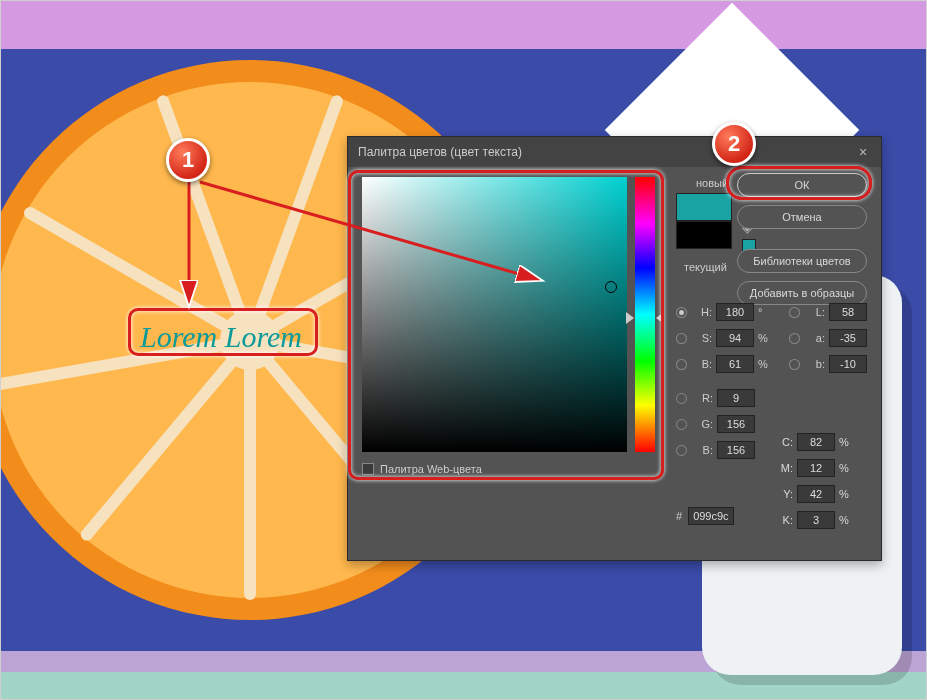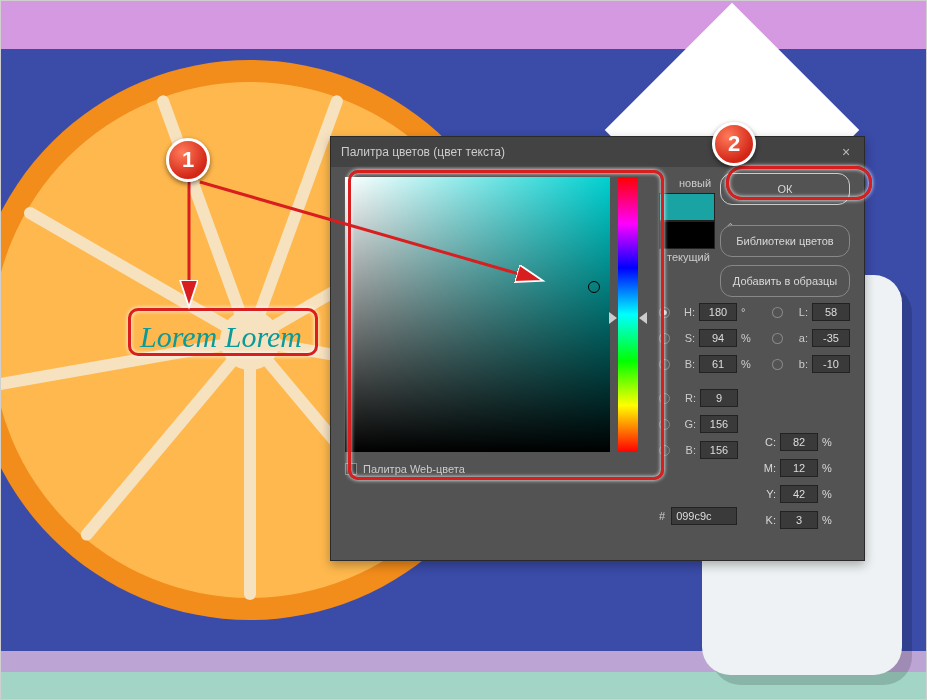--- a/index.html
+++ b/index.html
@@ -35,21 +35,21 @@
     position:absolute; width:44px;height:44px;border-radius:50%;
     background: radial-gradient(circle at 35% 30%, #ff7b5a, #d32617 70%);
     border:3px solid #fff; box-shadow:0 2px 5px rgba(0,0,0,.5);
     color:#fff; font-weight:bold; font-size:22px; display:flex;align-items:center;justify-content:center;
     pointer-events:none; z-index:50;
   }
   svg.annot-arrows { position:absolute; inset:0; pointer-events:none; z-index:40;}
 
   
   .dialog {
-    position:absolute; left:330px; top:136px; width:535px; height:425px;
+    position:absolute; left:347px; top:136px; width:535px; height:425px;
     background:#535353; border:1px solid #2a2a2a; box-shadow:0 4px 10px rgba(0,0,0,.3);
     font-size:11px; color:#d8d8d8;
   }
   .dlg-titlebar { height:30px; background:#434343; display:flex; align-items:center; padding:0 10px; font-size:12px; color:#ccc;}
   .dlg-close { margin-left:auto; width:16px;height:16px; color:#bbb; cursor:pointer; text-align:center; line-height:16px; font-size:14px;}
   .dlg-body { position:relative; padding:8px 12px 12px; height:calc(100% - 30px);}
   
   .color-field {
     position:absolute; left:14px; top:10px; width:265px; height:275px; cursor:crosshair;
     background: linear-gradient(to top, #000, rgba(0,0,0,0)), linear-gradient(to right, #fff, #00d0d0);
@@ -68,36 +68,36 @@
 
   .swatch-group { position:absolute; left:328px; top:10px; font-size:11px;}
   .swatch-label { color:#ccc; margin-bottom:4px;}
   .swatch-new { width:56px;height:28px; background:#1aa3a3; border:1px solid #222;}
   .swatch-cur { width:56px;height:28px; background:#000; border:1px solid #222;}
   .cube-icon { position:absolute; left:394px; top:52px; color:#bbb; font-size:14px;}
   .mini-swatch { position:absolute; left:394px; top:72px; width:14px;height:14px; background:#1aa3a3; border:1px solid #222;}
 
   .btn-col { position:absolute; right:14px; top:6px; width:130px; display:flex; flex-direction:column; gap:8px;}
   .btn {
-    height:32px; border-radius:12px; border:1px solid #888; background:#535353; color:#d8d8d8;
+    height:24px; border-radius:12px; border:1px solid #888; background:#535353; color:#d8d8d8;
     font-size:11px; cursor:pointer; display:flex;align-items:center;justify-content:center;
   }
   .btn.primary { border:1px solid #ccc;}
   
   .fields { position:absolute; left:328px; top:132px; right:14px; font-size:11px; color:#ccc;}
   .frow { display:flex; align-items:center; height:26px;}
   .rad { width:11px;height:11px;border:1px solid #888;border-radius:50%;margin-right:6px;display:inline-block;position:relative;}
   .rad.on::after{content:'';position:absolute;inset:2px;border-radius:50%;background:#ccc;}
   .flabel { width:20px; text-align:right; margin-right:4px;}
   .finput { width:38px; height:18px; background:#3a3a3a; border:1px solid #222; color:#ddd; text-align:center; font-size:11px; padding:0 2px;}
   .funit { margin-left:4px; width:14px;}
   .fgap { width:18px;}
   .hexrow { position:absolute; left:328px; top:340px; display:flex;align-items:center; gap:6px;}
   .hexrow .hash{ color:#ccc;}
-  .hexrow input { width:66px; height:18px; background:#3a3a3a;border:1px solid #222;color:#ddd;text-align:left;padding:0 4px;font-size:11px;}
+  .hexrow input { width:46px; height:18px; background:#3a3a3a;border:1px solid #222;color:#ddd;text-align:left;padding:0 4px;font-size:11px;}
   .cmykcol { position:absolute; right:14px; top:262px; width:90px;}
   .cmykcol .frow{ height:26px;}
   .clab{width:16px;text-align:right;margin-right:4px;}
 
   .border-outer { position:absolute; inset:0; border:1px solid #cfcfcf; pointer-events:none;}
 </style>
 </head>
 <body>
 
 <div class="canvas">
@@ -136,27 +136,28 @@
 
     <label class="webonly">
       <input type="checkbox" style="">
       <span>Палитра Web-цвета</span>
     </label>
 
     <div class="swatch-group">
       <div class="swatch-label" style="margin-left:20px">новый</div>
       <div class="swatch-new"></div>
       <div class="swatch-cur"></div>
-      <div class="swatch-label" style="margin-left:8px;margin-top:2px">текущий</div>
+      <div class="swatch-label" style="margin-left:8px;margin-top:12px">текущий</div>
     </div>
     <span class="cube-icon">◈</span>
     <span class="mini-swatch"></span>
 
     <div class="btn-col">
       <button class="btn primary">ОК</button>
+      <button class="btn">Отмена</button>
       <div style="height:4px"></div>
       <button class="btn">Библиотеки цветов</button>
       <button class="btn">Добавить в образцы</button>
     </div>
 
     <div class="fields">
 
       <div class="frow">
         <span class="rad on"></span>
           <span class="flabel">H:</span>

